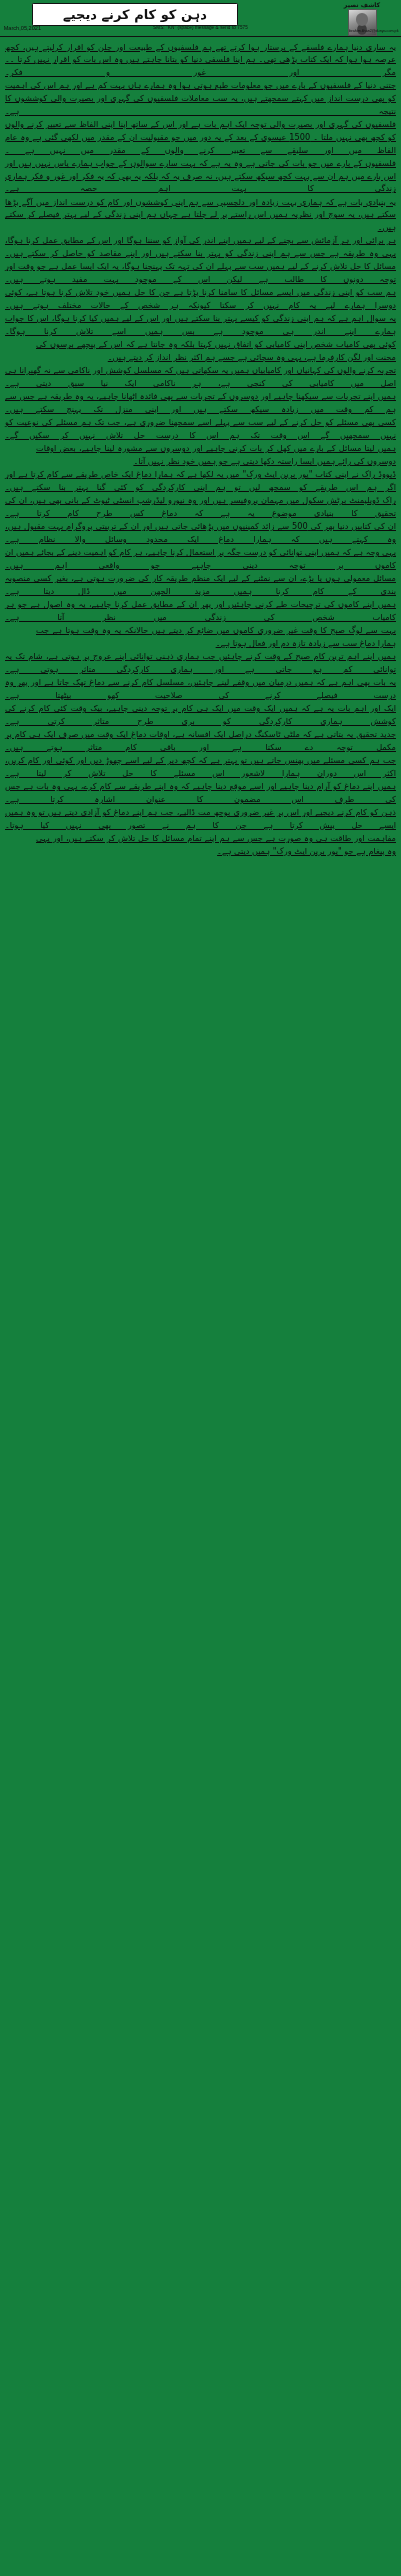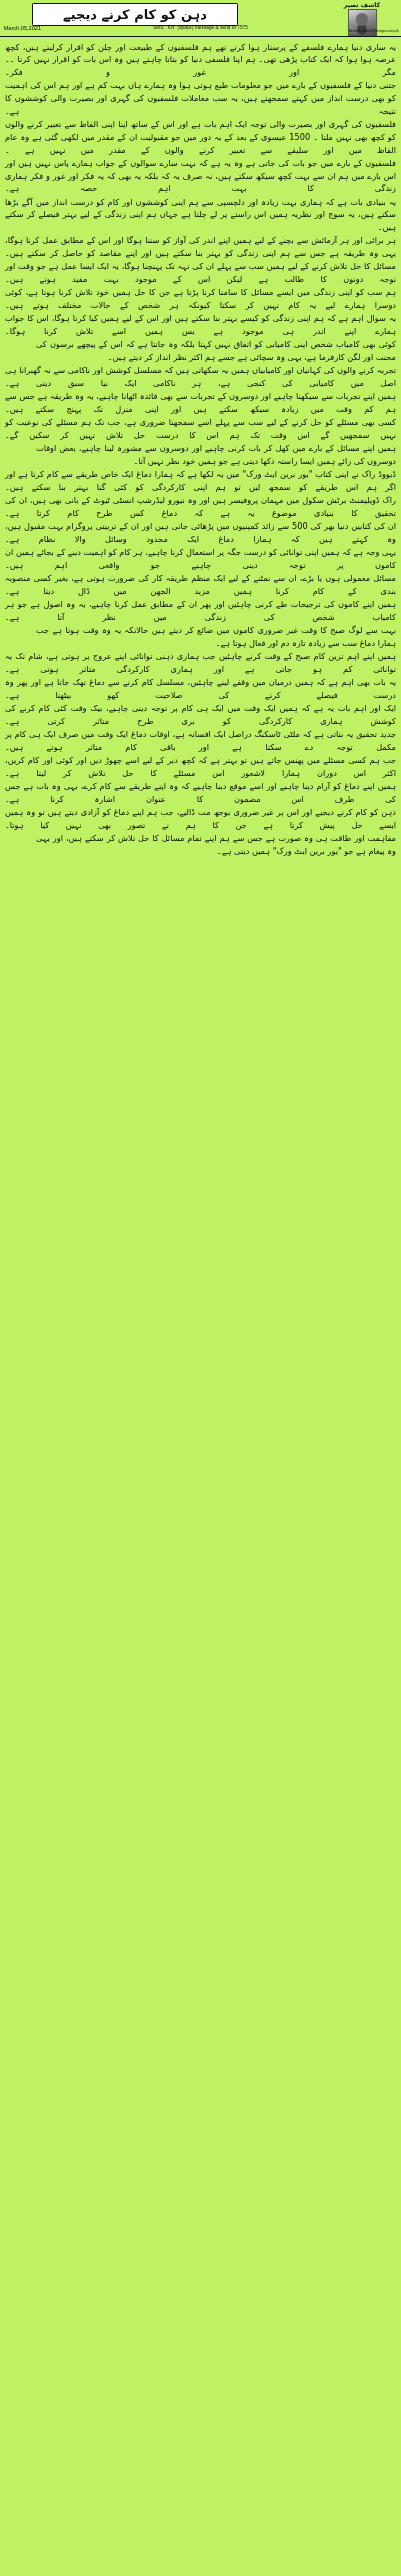--- a/index.html
+++ b/index.html
@@ -7,21 +7,21 @@
     padding: 0;
     background: #ffffff;
   }
   body {
     width: 401px;
     font-family: "DejaVu Sans", sans-serif;
   }
   .page {
     width: 401px;
     min-height: 2576px;
-    background: #bef264;
+    background: #15803d;
     position: relative;
     box-sizing: border-box;
     padding: 0;
   }
   
   .masthead {
     position: relative;
     height: 36px;
     border-bottom: 0.6px solid #111;
     padding: 0;
@@ -111,20 +111,21 @@
   
   .article {
     direction: rtl;
     text-align: justify;
     text-align-last: justify;
     padding: 3.7px 5px 12.4px 5px;
     font-size: 8.2px;
     line-height: 12.7px;
     color: #0b0b0b;
     font-family: "DejaVu Sans", sans-serif;
+    text-decoration: underline;
   }
   .article p {
     margin: 0 0 0.6px 0;
     text-align: justify;
     text-align-last: justify;
   }
   .article p.last-free {
     text-align-last: right;
     margin-left: 31px;
   }
@@ -154,21 +155,21 @@
     <p>فلسفیوں کے بارے میں جو بات کی جاتی ہے وہ یہ ہے کہ بہت سارے سوالوں کے جواب ہمارے پاس نہیں ہیں اور اس بارے میں ہم ان سے بہت کچھ سیکھ سکتے ہیں، نہ صرف یہ کہ بلکہ یہ بھی کہ یہ فکر اور غور و فکر ہماری زندگی کا بہت اہم حصہ ہے۔</p>
     <p>یہ بنیادی بات ہے کہ ہماری بہت زیادہ اور دلچسپی سے ہم اپنی کوششوں اور کام کو درست انداز میں آگے بڑھا سکتے ہیں، یہ سوچ اور نظریہ ہمیں اس راستے پر لے چلتا ہے جہاں ہم اپنی زندگی کے لیے بہتر فیصلے کر سکتے ہیں۔</p>
     <p>ہر برائی اور ہر آزمائش سے بچنے کے لیے ہمیں اپنے اندر کی آواز کو سننا ہوگا اور اس کے مطابق عمل کرنا ہوگا، یہی وہ طریقہ ہے جس سے ہم اپنی زندگی کو بہتر بنا سکتے ہیں اور اپنے مقاصد کو حاصل کر سکتے ہیں۔</p>
     <p>مسائل کا حل تلاش کرنے کے لیے ہمیں سب سے پہلے ان کی تہہ تک پہنچنا ہوگا، یہ ایک ایسا عمل ہے جو وقت اور توجہ دونوں کا طالب ہے لیکن اس کے موجود بہت مفید ہوتے ہیں۔</p>
     <p>ہم سب کو اپنی زندگی میں ایسے مسائل کا سامنا کرنا پڑتا ہے جن کا حل ہمیں خود تلاش کرنا ہوتا ہے، کوئی دوسرا ہمارے لیے یہ کام نہیں کر سکتا کیونکہ ہر شخص کے حالات مختلف ہوتے ہیں۔</p>
     <p>یہ سوال اہم ہے کہ ہم اپنی زندگی کو کیسے بہتر بنا سکتے ہیں اور اس کے لیے ہمیں کیا کرنا ہوگا، اس کا جواب ہمارے اپنے اندر ہی موجود ہے بس ہمیں اسے تلاش کرنا ہوگا۔</p>
     <p class="last-free">کوئی بھی کامیاب شخص اپنی کامیابی کو اتفاق نہیں کہتا بلکہ وہ جانتا ہے کہ اس کے پیچھے برسوں کی محنت اور لگن کارفرما ہے، یہی وہ سچائی ہے جسے ہم اکثر نظر انداز کر دیتے ہیں۔</p>
     <p>تجربہ کرنے والوں کی کہانیاں اور کامیابیاں ہمیں یہ سکھاتی ہیں کہ مسلسل کوشش اور ناکامی سے نہ گھبرانا ہی اصل میں کامیابی کی کنجی ہے، ہر ناکامی ایک نیا سبق دیتی ہے۔</p>
     <p>ہمیں اپنے تجربات سے سیکھنا چاہیے اور دوسروں کے تجربات سے بھی فائدہ اٹھانا چاہیے، یہ وہ طریقہ ہے جس سے ہم کم وقت میں زیادہ سیکھ سکتے ہیں اور اپنی منزل تک پہنچ سکتے ہیں۔</p>
     <p>کسی بھی مسئلے کو حل کرنے کے لیے سب سے پہلے اسے سمجھنا ضروری ہے، جب تک ہم مسئلے کی نوعیت کو نہیں سمجھیں گے اس وقت تک ہم اس کا درست حل تلاش نہیں کر سکیں گے۔</p>
-    <p class="last-free">ہمیں اپنے مسائل کے بارے میں کھل کر بات کرنی چاہیے اور دوسروں سے مشورہ لینا چاہیے، بعض اوقات دوسروں کی رائے ہمیں ایسا راستہ دکھا دیتی ہے جو ہمیں خود نظر نہیں آتا۔</p>
+    <p class="last-free">ہمیں لیتا مسائل کے بارے میں کھل کر بات کرنی چاہیے اور دوسروں سے مشورہ لینا چاہیے، بعض اوقات دوسروں کی رائے ہمیں ایسا راستہ دکھا دیتی ہے جو ہمیں خود نظر نہیں آتا۔</p>
     <p>ڈیووڈ راک نے اپنی کتاب "یور برین ایٹ ورک" میں یہ لکھا ہے کہ ہمارا دماغ ایک خاص طریقے سے کام کرتا ہے اور اگر ہم اس طریقے کو سمجھ لیں تو ہم اپنی کارکردگی کو کئی گنا بہتر بنا سکتے ہیں۔</p>
     <p>راک ڈویلپمنٹ برٹش سکول میں مہمان پروفیسر ہیں اور وہ نیورو لیڈرشپ انسٹی ٹیوٹ کے بانی بھی ہیں، ان کی تحقیق کا بنیادی موضوع یہ ہے کہ دماغ کس طرح کام کرتا ہے۔</p>
     <p>ان کی کتابیں دنیا بھر کی 500 سے زائد کمپنیوں میں پڑھائی جاتی ہیں اور ان کے تربیتی پروگرام بہت مقبول ہیں، وہ کہتے ہیں کہ ہمارا دماغ ایک محدود وسائل والا نظام ہے۔</p>
     <p>یہی وجہ ہے کہ ہمیں اپنی توانائی کو درست جگہ پر استعمال کرنا چاہیے، ہر کام کو اہمیت دینے کے بجائے ہمیں ان کاموں پر توجہ دینی چاہیے جو واقعی اہم ہیں۔</p>
     <p>مسائل معمولی ہوں یا بڑے، ان سے نمٹنے کے لیے ایک منظم طریقہ کار کی ضرورت ہوتی ہے، بغیر کسی منصوبہ بندی کے کام کرنا ہمیں مزید الجھن میں ڈال دیتا ہے۔</p>
     <p>ہمیں اپنے کاموں کی ترجیحات طے کرنی چاہئیں اور پھر ان کے مطابق عمل کرنا چاہیے، یہ وہ اصول ہے جو ہر کامیاب شخص کی زندگی میں نظر آتا ہے۔</p>
     <p class="last-free">بہت سے لوگ صبح کا وقت غیر ضروری کاموں میں ضائع کر دیتے ہیں حالانکہ یہ وہ وقت ہوتا ہے جب ہمارا دماغ سب سے زیادہ تازہ دم اور فعال ہوتا ہے۔</p>
     <p>ہمیں اپنے اہم ترین کام صبح کے وقت کرنے چاہئیں جب ہماری ذہنی توانائی اپنے عروج پر ہوتی ہے، شام تک یہ توانائی کم ہو جاتی ہے اور ہماری کارکردگی متاثر ہوتی ہے۔</p>
     <p>یہ بات بھی اہم ہے کہ ہمیں درمیان میں وقفے لینے چاہئیں، مسلسل کام کرنے سے دماغ تھک جاتا ہے اور پھر وہ درست فیصلے کرنے کی صلاحیت کھو بیٹھتا ہے۔</p>
     <p>ایک اور اہم بات یہ ہے کہ ہمیں ایک وقت میں ایک ہی کام پر توجہ دینی چاہیے، بیک وقت کئی کام کرنے کی کوشش ہماری کارکردگی کو بری طرح متاثر کرتی ہے۔</p>

